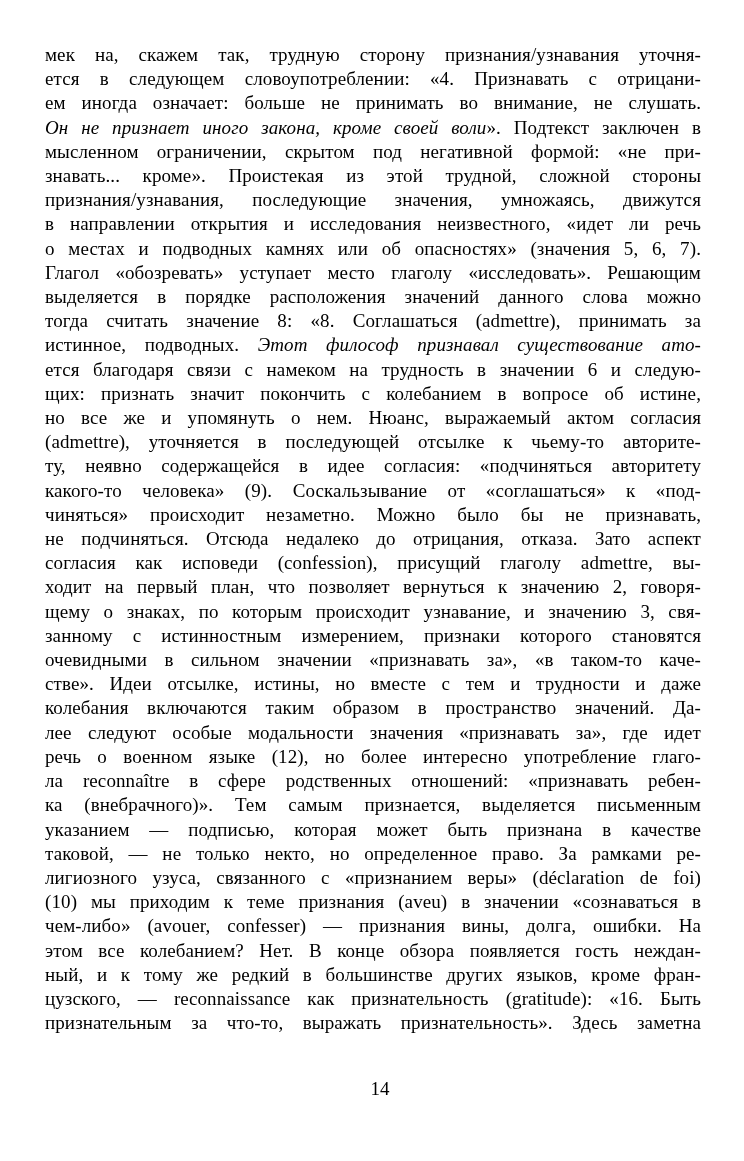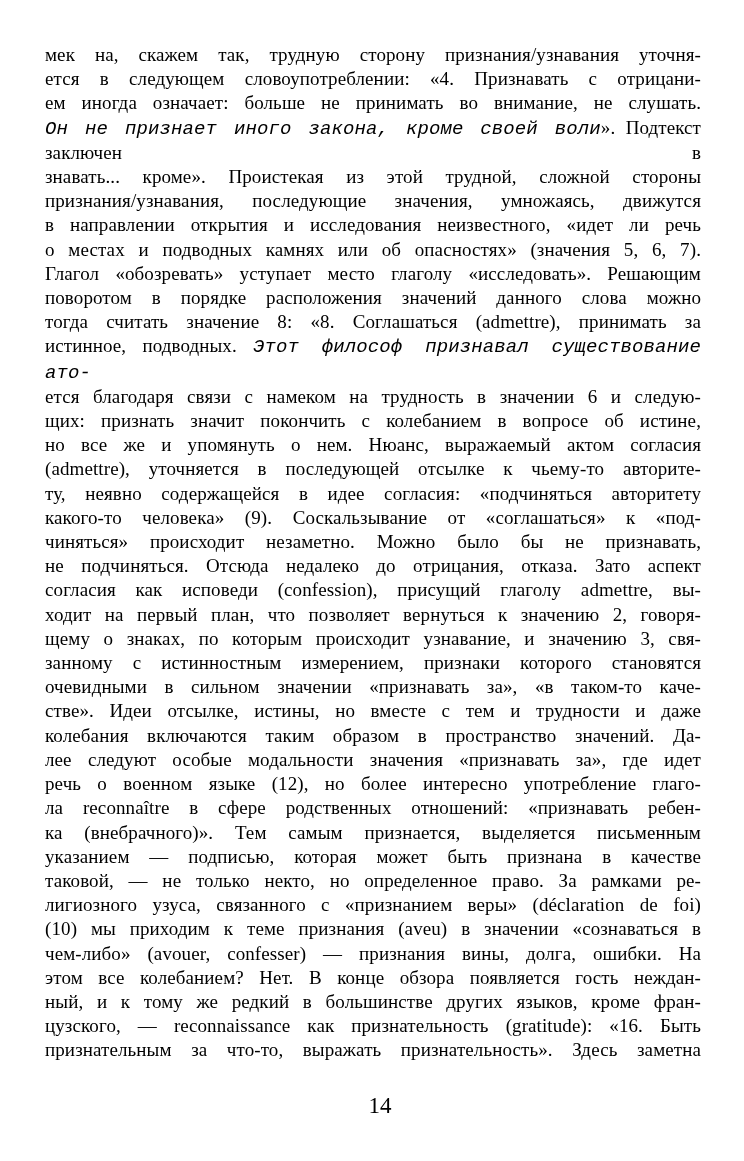--- a/index.html
+++ b/index.html
@@ -23,44 +23,44 @@
   }
   .line {
     font-size: 19px;
     line-height: 24.2px;
     text-align: justify;
     text-align-last: justify;
     letter-spacing: 0.1px;
   }
   .it {
     font-style: italic;
-    font-family: Liberation Mono, monospace;
   }
   .page-number {
-    margin-top: 31px;
+    margin-top: 42px;
     text-align: center;
-    font-size: 23px;
+    font-size: 19px;
     line-height: 24px;
   }
 </style>
 </head>
 <body>
 
 <div class="book-page">
   <div class="text-block" id="text-block">
       <div class="line"><span>мек на, скажем так, трудную сторону признания/узнавания уточня-</span></div>
       <div class="line"><span>ется в следующем словоупотреблении: «4. Признавать с отрицани-</span></div>
       <div class="line"><span>ем иногда означает: больше не принимать во внимание, не слушать.</span></div>
       <div class="line"><span class="it">Он не признает иного закона, кроме своей воли</span><span>». Подтекст заключен в</span></div>
+      <div class="line"><span>мысленном ограничении, скрытом под негативной формой: «не при-</span></div>
       <div class="line"><span>знавать... кроме». Проистекая из этой трудной, сложной стороны</span></div>
       <div class="line"><span>признания/узнавания, последующие значения, умножаясь, движутся</span></div>
       <div class="line"><span>в направлении открытия и исследования неизвестного, «идет ли речь</span></div>
       <div class="line"><span>о местах и подводных камнях или об опасностях» (значения 5, 6, 7).</span></div>
       <div class="line"><span>Глагол «обозревать» уступает место глаголу «исследовать». Решающим</span></div>
-      <div class="line"><span>поворотом в порядке расположения значений данного слова можно</span></div>
+      <div class="line"><span>выделяется в порядке расположения значений данного слова можно</span></div>
       <div class="line"><span>тогда считать значение 8: «8. Соглашаться (admettre), принимать за</span></div>
       <div class="line"><span>истинное, подводных. </span><span class="it">Этот философ признавал существование ато-</span></div>
       <div class="line"><span>ется благодаря связи с намеком на трудность в значении 6 и следую-</span></div>
       <div class="line"><span>щих: признать значит покончить с колебанием в вопросе об истине,</span></div>
       <div class="line"><span>но все же и упомянуть о нем. Нюанс, выражаемый актом согласия</span></div>
       <div class="line"><span>(admettre), уточняется в последующей отсылке к чьему-то авторите-</span></div>
       <div class="line"><span>ту, неявно содержащейся в идее согласия: «подчиняться авторитету</span></div>
       <div class="line"><span>какого-то человека» (9). Соскальзывание от «соглашаться» к «под-</span></div>
       <div class="line"><span>чиняться» происходит незаметно. Можно было бы не признавать,</span></div>
       <div class="line"><span>не подчиняться. Отсюда недалеко до отрицания, отказа. Зато аспект</span></div>

